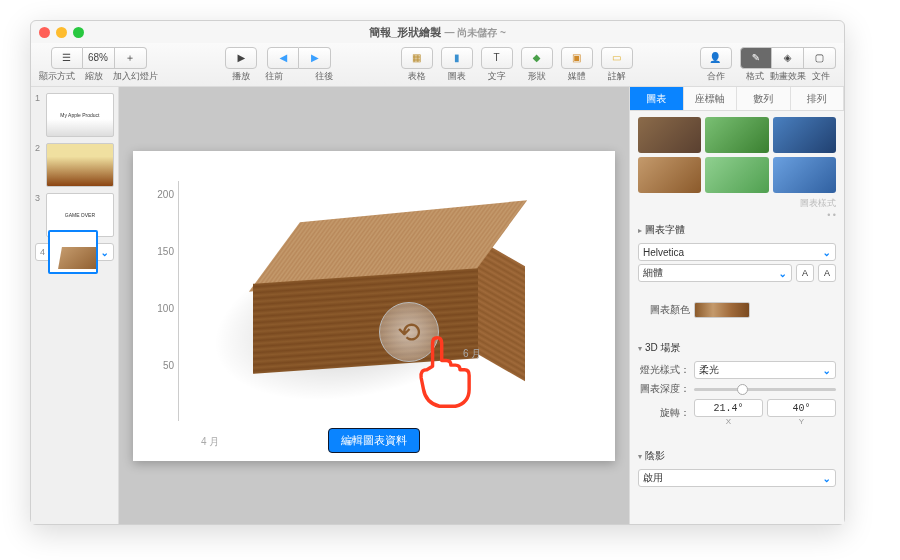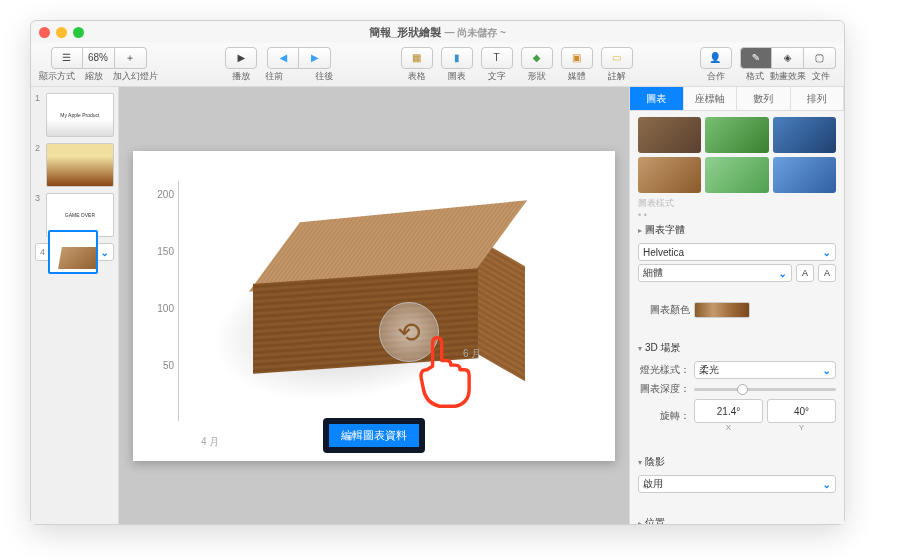--- a/index.html
+++ b/index.html
@@ -40,21 +40,21 @@
 .canvas { flex: 1; background: #c8c8c8; display: flex; align-items: center; justify-content: center; position: relative; overflow: hidden; }
 .slide { width: 482px; height: 310px; background: #fff; box-shadow: 0 3px 10px rgba(0,0,0,0.25); position: relative; }
 .axis { position: absolute; left: 45px; top: 30px; bottom: 40px; width: 1px; background: #ccc; }
 .tick { position: absolute; left: 15px; font-size: 10px; color: #888; text-align: right; width: 26px; }
 .block3d { position: absolute; left: 120px; top: 60px; width: 260px; height: 170px; }
 .block3d .top { position:absolute; left:30px; top:0; width:210px; height:70px; background: repeating-linear-gradient(90deg,#c49a6c,#b8885a 2px,#c49a6c 4px); transform: skewX(-40deg) rotate(-6deg); }
 .block3d .front { position:absolute; left:0px; top:65px; width:225px; height:90px; background: repeating-linear-gradient(0deg,#8b5a2b,#7a4a20 3px,#8b5a2b 6px); transform: skewY(-4deg); }
 .block3d .side { position:absolute; left:212px; top:38px; width:60px; height:115px; background: repeating-linear-gradient(0deg,#a06a3a,#8d5a2c 3px,#a06a3a 6px); transform: skewY(30deg); }
 .shadow3d { position:absolute; left:80px; top:110px; width:240px; height:140px; background: radial-gradient(ellipse at 60% 40%, rgba(0,0,0,0.25), transparent 70%); transform: skewX(-30deg); }
 .xlabel { position:absolute; bottom: 12px; font-size: 10px; color:#aaa; }
-.editbtn { position:absolute; bottom:8px; left:50%; transform:translateX(-50%); background:#0a84ff; color:#fff; font-size:11px; padding:4px 12px; border:6px solid #0f172a; border-radius:4px; }
+.editbtn { position:absolute; bottom:8px; left:50%; transform:translateX(-50%); background:#0a84ff; color:#fff; font-size:11px; padding:4px 12px; border:1px solid #0f172a; border-radius:4px; }
 .rotator { position:absolute; left:260px; top:215px; width:60px; height:60px; border-radius:50%; background: radial-gradient(rgba(255,255,255,0.6), rgba(200,200,200,0.3)); border:1px solid #bbb; display:flex; align-items:center; justify-content:center; color:#8b5a2b; font-size:28px; }
 .hand { position:absolute; left:290px; top:245px; pointer-events:none; }
 .hand svg { width:70px; height:80px; }
 
 .inspector { width: 215px; background:#f5f5f5; border-left:1px solid #dcdcdc; display:flex; flex-direction:column; font-size:11px; color:#333; overflow:hidden; }
 .insp-tabs { display:flex; height:24px; border-bottom:1px solid #dcdcdc; }
 .insp-tabs .itab { flex:1; display:flex; align-items:center; justify-content:center; font-size:10px; color:#666; border-right:1px solid #e0e0e0; background:#fafafa; }
 .insp-tabs .itab.active { background:#0a84ff; color:#fff; }
 .insp-body { flex:1; overflow-y:auto; padding: 6px 8px; }
 .section { margin-bottom:20px; }
@@ -63,24 +63,24 @@
 .sechead.open::before { content:"▾"; }
 .row { display:flex; align-items:center; gap:4px; margin:3px 0; }
 .row label { flex: 0 0 52px; font-size:10px; color:#555; text-align:right; }
 .sel, .inp { flex:1; height:18px; border:1px solid #ccc; border-radius:3px; background:#fff; font-size:10px; padding:0 4px; display:flex; align-items:center; justify-content:space-between; }
 .sel::after { content:"⌄"; color:#0a84ff; font-weight:bold; }
 .stylegrid { display:grid; grid-template-columns: repeat(3,1fr); gap:4px; margin-bottom:4px; }
 .stylecell { height:36px; border-radius:3px; }
 .sg1{background:linear-gradient(135deg,#8b6b4a,#5a4030);} .sg2{background:linear-gradient(135deg,#7ac074,#3a8030);} .sg3{background:linear-gradient(135deg,#4a80c0,#204070);}
 .sg4{background:linear-gradient(135deg,#c49a6c,#8b5a2b);} .sg5{background:linear-gradient(135deg,#90d090,#50a050);} .sg6{background:linear-gradient(135deg,#6aa0e0,#3060a0);}
 .swatch { width:56px; height:16px; border:1px solid #ccc; border-radius:2px; background:linear-gradient(90deg,#8b5a2b,#c49a6c,#a06a3a,#7a4a20); }
-.dots { text-align:left; color:#bbb; font-size:9px; }
+.dots { text-align:right; color:#bbb; font-size:9px; }
 .slider { flex:1; height:3px; background:#ccc; border-radius:2px; position:relative; }
 .slider .knob { position:absolute; top:-4px; width:11px; height:11px; background:#fff; border:1px solid #aaa; border-radius:50%; }
-.numbox { width:42px; height:24px; border:1px solid #ccc; border-radius:3px; background:#fff; font-size:10px; display:flex; align-items:center; justify-content:center; }
+.numbox { width:42px; height:18px; border:1px solid #ccc; border-radius:3px; background:#fff; font-size:10px; display:flex; align-items:center; justify-content:center;font-family:Liberation Mono, monospace; }
 .smallsub { font-size:8px; color:#999; text-align:center; }
 .btnAA { width:18px; height:18px; border:1px solid #ccc; background:#fff; display:flex; align-items:center; justify-content:center; font-size:9px; border-radius:3px; }
 </style>
 </head>
 <body>
 
 <div class="window">
   <div class="titlebar">
     <div class="traffic">
       <div class="light red"></div>
@@ -283,19 +283,16 @@
           </div>
         </div>
 
         <div class="section">
           <div class="sechead open">陰影</div>
           <div class="row">
               <div class="sel">啟用</div>
             </div>
         </div>
 
-        <div class="section">
-            <div class="sechead">位置</div>
-          </div>
       </div>
     </div>
   </div>
 </div>
 
 </body></html>

